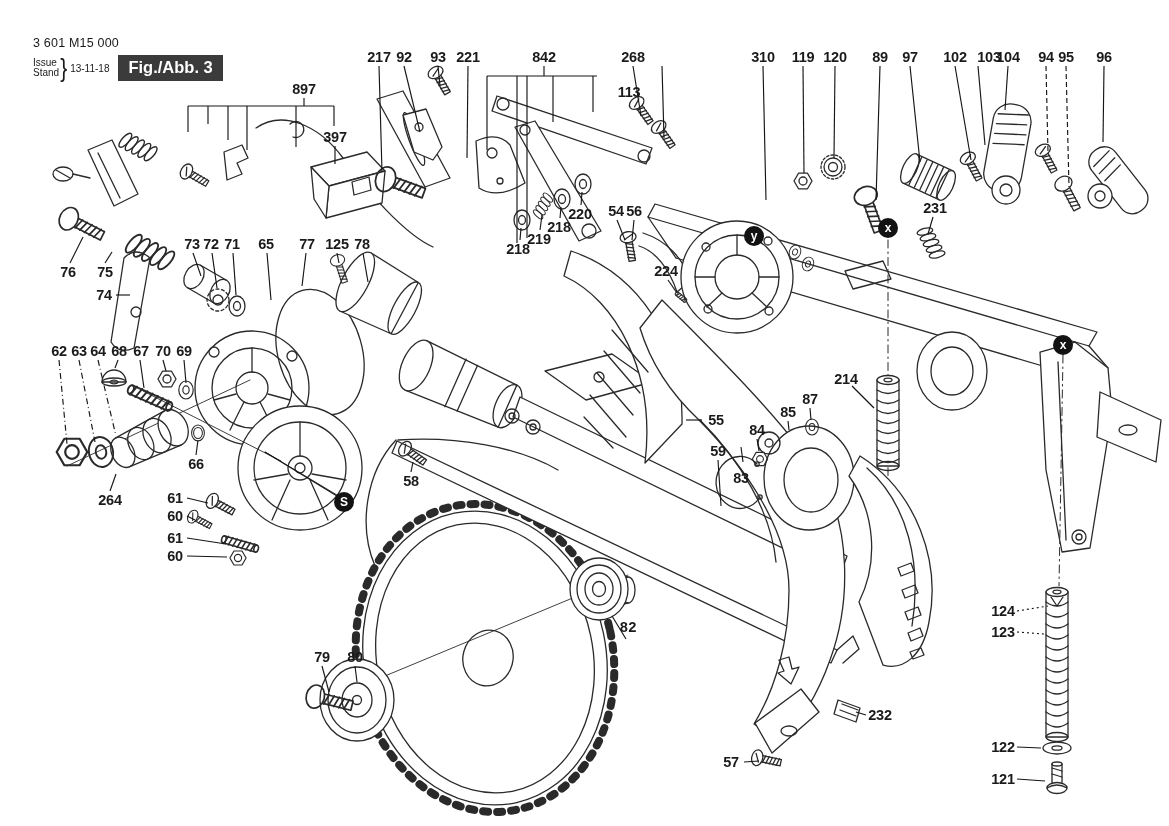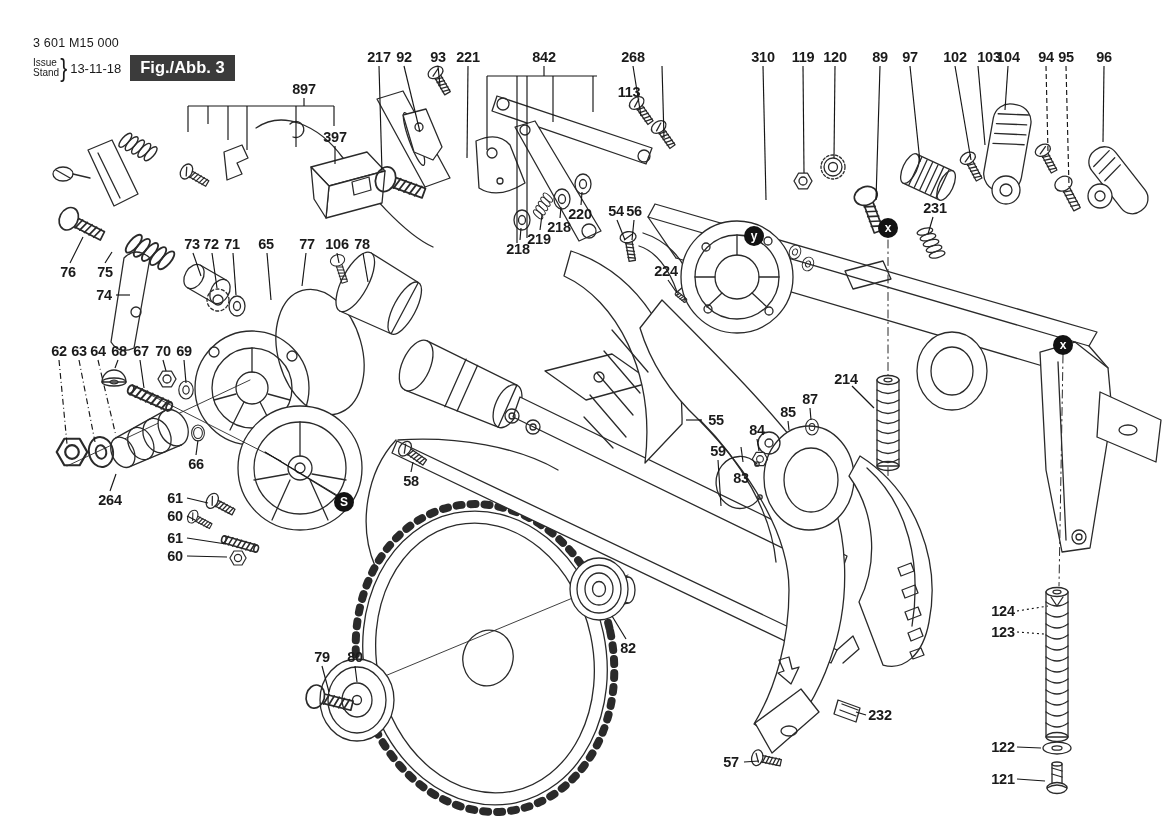--- a/index.html
+++ b/index.html
@@ -18,21 +18,21 @@
            letter-spacing:-0.3px;white-space:nowrap;}
   .marker{position:absolute;transform:translate(-50%,-50%);width:20px;height:20px;border-radius:50%;
           background:#121212;color:#fff;font-size:12px;font-weight:bold;display:flex;
           align-items:center;justify-content:center;line-height:1;}
   
   .hdr{position:absolute;left:33px;top:36px;}
   .pn{font-size:12.5px;letter-spacing:0.2px;}
   .issue-row{display:flex;align-items:center;margin-top:5px;}
   .stack{font-size:10px;line-height:10.5px;}
   .brace{font-size:21px;font-weight:400;transform:scaleY(1.25);margin:0 3px 0 1px;}
-  .date{font-size:13px;margin-right:9px;}
+  .date{font-size:10px;margin-right:9px;}
   .badge{background:#3b3b3b;color:#fff;font-weight:bold;font-size:16.5px;padding:3px 10px 4px 10px;}
   
   .ftr{position:absolute;left:33px;top:737px;font-size:10.8px;line-height:12.6px;}
 </style>
 </head>
 <body>
 
 <div class="page">
 
   <svg id="art" class="layer" width="1169" height="826" viewBox="0 0 1169 826">
@@ -663,39 +663,39 @@
       <div class="callout" style="left: 304px; top: 89px;">897</div>
       <div class="callout" style="left: 335px; top: 137px;">397</div>
       <div class="callout" style="left: 68px; top: 272px;">76</div>
       <div class="callout" style="left: 105px; top: 272px;">75</div>
       <div class="callout" style="left: 104px; top: 295px;">74</div>
       <div class="callout" style="left: 192px; top: 244px;">73</div>
       <div class="callout" style="left: 211px; top: 244px;">72</div>
       <div class="callout" style="left: 232px; top: 244px;">71</div>
       <div class="callout" style="left: 266px; top: 244px; text-align: center;">65</div>
       <div class="callout" style="left: 307px; top: 244px;">77</div>
-      <div class="callout" style="left: 337px; top: 244px;">106</div>
+      <div class="callout" style="left: 337px; top: 244px;">125</div>
       <div class="callout" style="left: 362px; top: 244px;">78</div>
       <div class="callout" style="left: 59px; top: 351px;">62</div>
       <div class="callout" style="left: 79px; top: 351px;">63</div>
       <div class="callout" style="left: 98px; top: 351px;">64</div>
       <div class="callout" style="left: 119px; top: 351px;">68</div>
       <div class="callout" style="left: 141px; top: 351px;">67</div>
       <div class="callout" style="left: 163px; top: 351px;">70</div>
       <div class="callout" style="left: 184px; top: 351px;">69</div>
       <div class="callout" style="left: 196px; top: 464px;">66</div>
       <div class="callout" style="left: 110px; top: 500px;">264</div>
       <div class="callout" style="left: 175px; top: 498px;">61</div>
       <div class="callout" style="left: 175px; top: 516px;">60</div>
       <div class="callout" style="left: 175px; top: 538px;">61</div>
       <div class="callout" style="left: 175px; top: 556px;">60</div>
       <div class="callout" style="left: 411px; top: 481px;">58</div>
       <div class="callout" style="left: 322px; top: 657px;">79</div>
       <div class="callout" style="left: 355px; top: 657px;">80</div>
-      <div class="callout" style="left: 628px; top: 648px;">82</div>
+      <div class="callout" style="left: 628px; top: 628px; font-family: Liberation Mono, monospace;">82</div>
       <div class="callout" style="left: 518px; top: 249px;">218</div>
       <div class="callout" style="left: 539px; top: 239px;">219</div>
       <div class="callout" style="left: 559px; top: 227px;">218</div>
       <div class="callout" style="left: 580px; top: 214px;">220</div>
       <div class="callout" style="left: 616px; top: 211px;">54</div>
       <div class="callout" style="left: 634px; top: 211px;">56</div>
       <div class="callout" style="left: 666px; top: 271px;">224</div>
       <div class="callout" style="left: 935px; top: 208px;">231</div>
       <div class="callout" style="left: 716px; top: 420px;">55</div>
       <div class="callout" style="left: 718px; top: 451px;">59</div>

